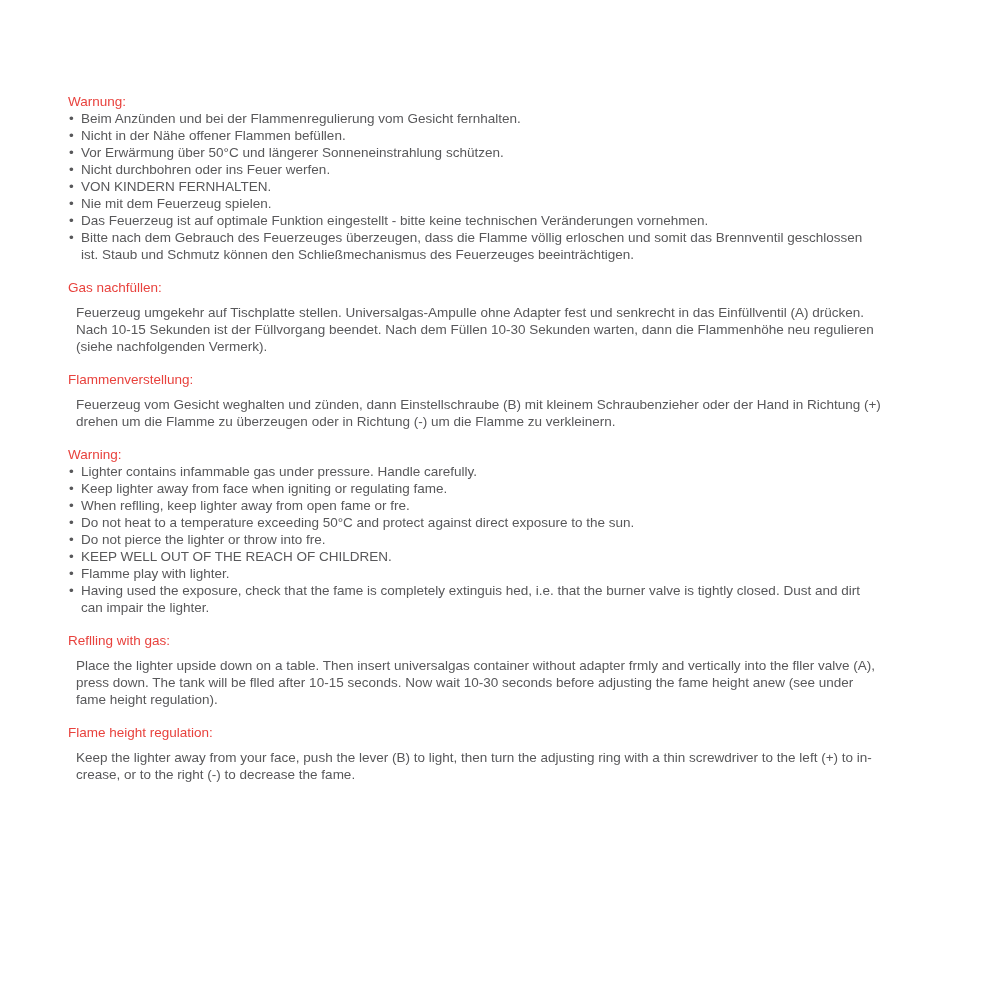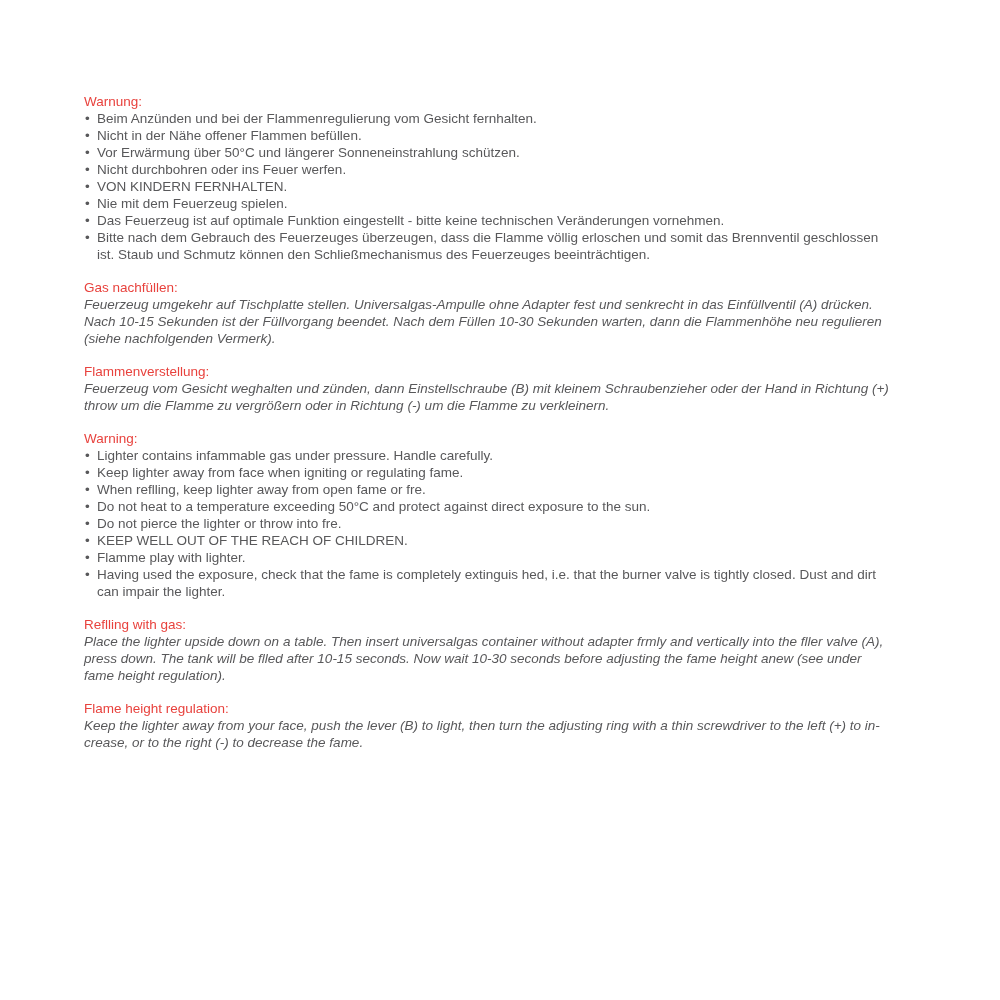--- a/index.html
+++ b/index.html
@@ -15,21 +15,21 @@
   }
   body {
     width: 1000px;
     height: 1000px;
     position: relative;
     font-family: "Liberation Sans", "DejaVu Sans", sans-serif;
     color: var(--body-color);
   }
   main#sheet {
     position: absolute;
-    left: 84px;
+    left: 68px;
     top: 93px;
     width: 905px;
     font-size: 13.5px;
     line-height: 17px;
   }
   .sec + .sec { margin-top: 16px; }
   .heading {
     margin: 0;
     font-size: 13.5px;
     line-height: 17px;
@@ -46,23 +46,22 @@
     padding-left: 13px;
     white-space: pre-line;
   }
   ul.bullets li::before {
     content: "\2022";
     position: absolute;
     left: 1px;
     top: 0;
   }
   p.para {
-    margin: 0;
+    margin: 8px;
     white-space: pre-line;
-    font-style: italic;
   }
 </style>
 </head>
 <body>
 
 <main id="sheet">
   <section class="sec">
     <h2 class="heading">Warnung:</h2>
     <ul class="bullets">
         <li>Beim Anzünden und bei der Flammenregulierung vom Gesicht fernhalten.</li>
@@ -83,21 +82,21 @@
 
     <p class="para">Feuerzeug umgekehr auf Tischplatte stellen. Universalgas-Ampulle ohne Adapter fest und senkrecht in das Einfüllventil (A) drücken.
 Nach 10-15 Sekunden ist der Füllvorgang beendet. Nach dem Füllen 10-30 Sekunden warten, dann die Flammenhöhe neu regulieren
 (siehe nachfolgenden Vermerk).</p>
   </section>
 
   <section class="sec">
     <h2 class="heading">Flammenverstellung:</h2>
 
     <p class="para">Feuerzeug vom Gesicht weghalten und zünden, dann Einstellschraube (B) mit kleinem Schraubenzieher oder der Hand in Richtung (+)
-throw um die Flamme zu vergrößern oder in Richtung (-) um die Flamme zu verkleinern.</p>
+drehen um die Flamme zu überzeugen oder in Richtung (-) um die Flamme zu verkleinern.</p>
   </section>
 
   <section class="sec">
     <h2 class="heading">Warning:</h2>
     <ul class="bullets">
         <li>Lighter contains infammable gas under pressure. Handle carefully.</li>
         <li>Keep lighter away from face when igniting or regulating fame.</li>
         <li>When reflling, keep lighter away from open fame or fre.</li>
         <li>Do not heat to a temperature exceeding 50°C and protect against direct exposure to the sun.</li>
         <li>Do not pierce the lighter or throw into fre.</li>

